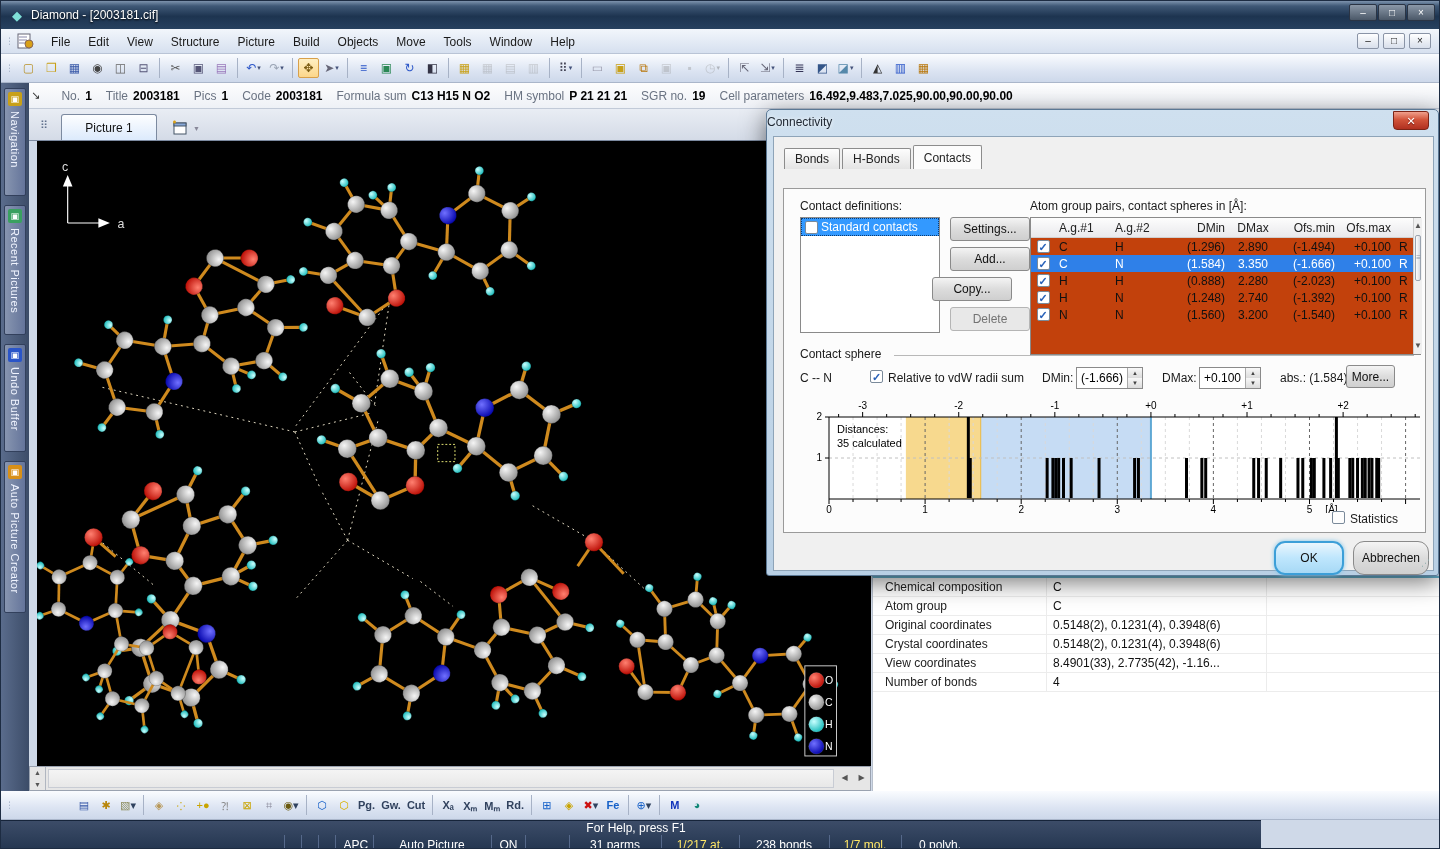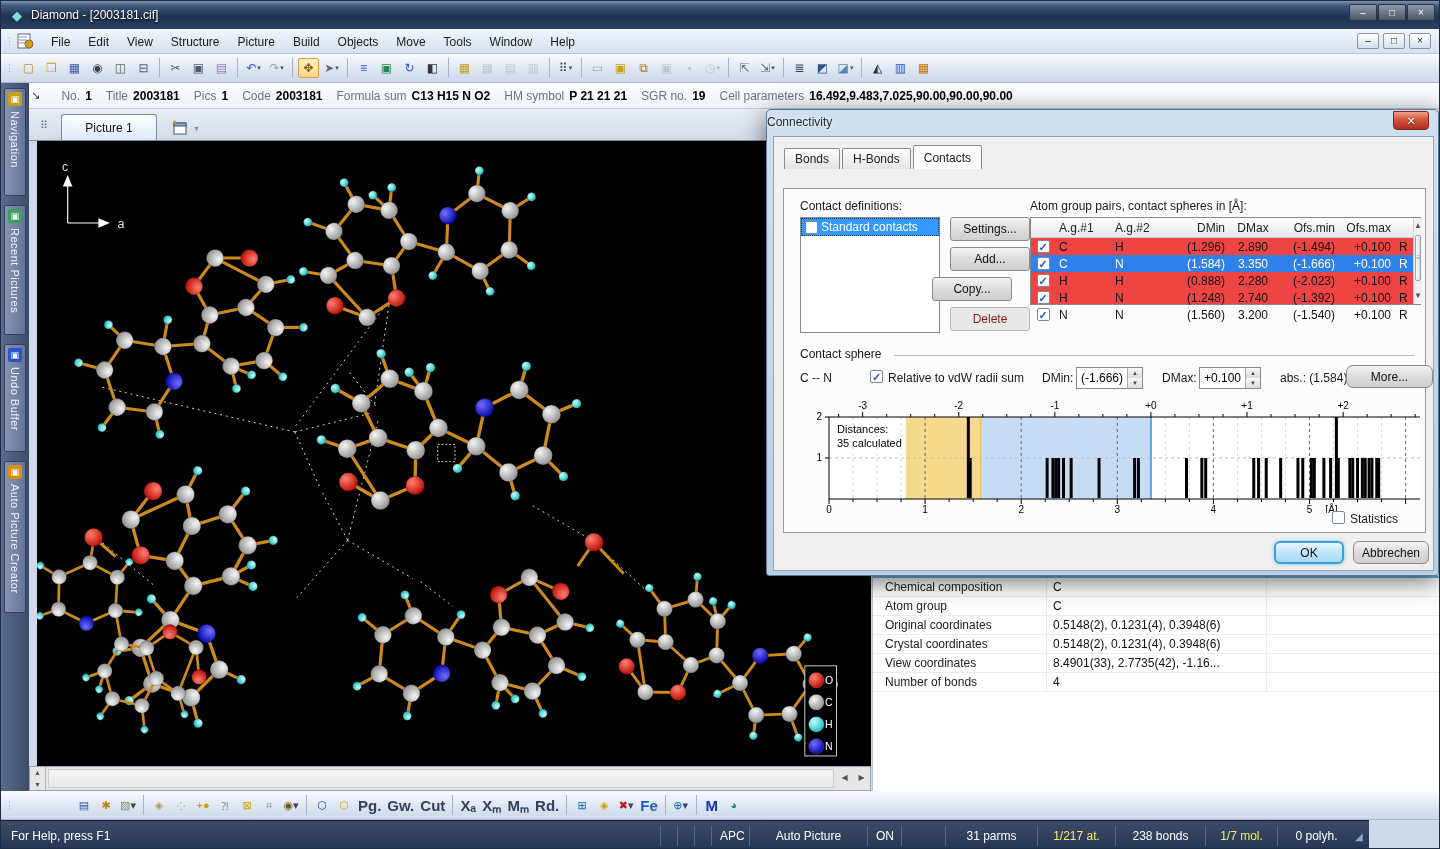--- a/index.html
+++ b/index.html
@@ -54,65 +54,65 @@
   .cs-lr{width:34px;display:flex;}
   .cs-lr div{flex:1;font-size:8px;color:#555;text-align:center;line-height:21px;}
   
   #rpanel{left:871px;top:575px;width:569px;height:215px;background:#fff;border-left:1px solid #b8c0cc;border-top:2px solid #69b5d2;font-size:12px;overflow:hidden;}
   .prow{display:flex;height:19px;line-height:19px;border-bottom:1px solid #ececec;}
   .prow .pk{width:174px;padding-left:12px;color:#222;border-right:1px solid #ececec;}
   .prow .pv{width:220px;padding-left:6px;color:#111;border-right:1px solid #ececec;white-space:nowrap;overflow:hidden;}
   
   #btoolbar{left:0;top:790px;width:1440px;height:29px;}
   .bti{min-width:20px;height:20px;padding:0 2px;margin:0 1px;display:flex;align-items:center;justify-content:center;font-size:11px;color:#30425f;border-radius:2px;}
-  .bti.txt{font-weight:bold;font-size:15px;color:#31425e;text-align:right;}
-  
-  #statusbar{left:0;top:819px;width:1368px;height:30px;background:linear-gradient(180deg,#3c4c68,#243650);display:flex;align-items:center;color:#fff;font-size:12px;border-top:1px solid #16243a;}
+  .bti.txt{font-weight:bold;font-size:11px;color:#31425e;text-align:right;}
+  
+  #statusbar{left:0;top:819px;width:1260px;height:30px;background:linear-gradient(180deg,#3c4c68,#243650);display:flex;align-items:center;color:#fff;font-size:12px;border-top:1px solid #16243a;flex-direction:column;}
   #statushelp{flex:1;padding-left:10px;}
   .sseg{border-left:1px solid #55688a;height:20px;line-height:20px;padding:0 8px;white-space:nowrap;text-align:center;}
   .sgrip{width:14px;height:20px;color:#8fa2c0;font-size:10px;line-height:22px;}
   
   #dialog{left:765px;top:108px;width:673px;height:467px;background:linear-gradient(180deg,#cfe0ef,#b8cfe4);border:1px solid #5b7894;border-radius:5px 5px 3px 3px;box-shadow:0 6px 24px rgba(0,0,0,.55);}
   #dlg-title{height:24px;display:flex;align-items:center;font-size:12px;color:#1d2530;text-shadow:0 0 4px #fff;}
   #dlg-close{position:absolute;right:9px;top:1px;width:36px;height:19px;background:linear-gradient(180deg,#f0a08c,#d2543a 45%,#b03020);border:1px solid #7c2416;border-radius:0 3px 4px 4px;color:#fff;font-size:11px;text-align:center;line-height:18px;text-shadow:0 1px 1px #701008;}
   #dlg-body{position:absolute;left:6px;top:26px;width:661px;height:435px;background:#f0f0f0;border:1px solid #8ea4b8;}
   .dtab{height:21px;padding:0 10px;font-size:12px;display:flex;align-items:center;background:linear-gradient(180deg,#fdfdfd,#e4e4e4);border:1px solid #8c8c8c;border-bottom:none;border-radius:2px 2px 0 0;margin-right:2px;color:#222;}
   .dtab.active{height:24px;background:#fcfcfc;position:relative;z-index:2;}
   #tabpage{position:absolute;left:9px;top:51px;width:643px;height:345px;background:#fcfcfc;border:1px solid #9a9a9a;}
   .dlabel{font-size:12px;color:#1a1a1a;}
   #deflist{position:absolute;left:16px;top:28px;width:140px;height:116px;background:#fff;border:1px solid #8a8a8a;}
   .defitem{display:flex;align-items:center;height:18px;background:#3399ff;border:1px dotted #0a3b73;}
   .defitem .cbx{margin:0 3px;}
   .defitem span{color:#fff;font-size:12px;}
   .cbx{width:13px;height:13px;background:#fff;border:1px solid #7a8a9a;border-radius:2px;color:#2a62b8;font-size:11px;line-height:12px;text-align:center;font-weight:bold;}
   .dbtn{position:absolute;width:80px;height:24px;background:linear-gradient(180deg,#f4f4f4,#dcdcdc 50%,#cfcfcf);border:1px solid #8a8a8a;border-radius:3px;font-size:12px;color:#111;display:flex;align-items:center;justify-content:center;}
-  .dbtn.dis{color:#7f1d1d;border-color:#b5b5b5;background:#e8e8e8;}
-  
-  #ctable{position:absolute;left:246px;top:28px;width:391px;height:88px;background:#ef4444;border:1px solid #8a8a8a;display:flex;}
+  .dbtn.dis{color:#737373;border-color:#b5b5b5;background:#e8e8e8;}
+  
+  #ctable{position:absolute;left:246px;top:28px;width:391px;height:138px;background:#c2410c;border:1px solid #8a8a8a;display:flex;}
   #ctable .tmain{flex:1;}
   .trow{display:flex;height:17px;align-items:center;font-size:12px;color:#111;}
   .trow.head{height:20px;background:linear-gradient(180deg,#fdfdfd,#e9e9ec);border-bottom:1px solid #cfcfcf;color:#222;}
   .trow.sel{background:#2f80e8;color:#fff;}
   .tc{padding:0 4px;overflow:hidden;white-space:nowrap;}
   .c0{width:24px;display:flex;justify-content:center;}
   .c1{width:56px;} .c2{width:56px;}
   .c3{width:62px;text-align:right;} .c4{width:48px;text-align:center;}
   .c5{width:62px;text-align:right;} .c6{width:56px;text-align:right;}
   .c7{width:18px;}
   .vsb{width:17px;background:#f0f0f0;border-left:1px solid #cfcfcf;display:flex;flex-direction:column;}
   .vsb .a{height:16px;font-size:8px;color:#555;text-align:center;line-height:16px;}
   .vsb .th{height:46px;margin:1px;background:linear-gradient(90deg,#fdfdfd,#d8dde4);border:1px solid #9aa4b0;border-radius:2px;font-size:8px;color:#8a94a2;text-align:center;line-height:44px;letter-spacing:-1px;}
   .vsb .sp{flex:1;}
   
   .spin{position:absolute;height:22px;background:#fff;border:1px solid #8a8a8a;font-size:12px;display:flex;align-items:center;}
   .spin .val{padding:0 4px;}
   .spin .arr{width:15px;height:20px;border-left:1px solid #aaa;display:flex;flex-direction:column;}
   .spin .arr div{flex:1;font-size:6px;text-align:center;color:#444;background:linear-gradient(180deg,#f8f8f8,#dcdcdc);line-height:10px;}
   
-  .okbtn{position:absolute;width:70px;height:23px;border-radius:6px;font-size:12px;display:flex;align-items:center;justify-content:center;color:#111;}
+  .okbtn{position:absolute;width:70px;height:34px;border-radius:11px;font-size:12px;display:flex;align-items:center;justify-content:center;color:#111;}
   #ok{background:linear-gradient(180deg,#eaf6fd,#bee6fd 50%,#a7d9f5);border:2px solid #3c9fd8;box-shadow:0 0 4px #7cc5ea;}
   #cancel{background:linear-gradient(180deg,#f4f4f4,#dcdcdc 50%,#cfcfcf);border:1px solid #8a8a8a;width:76px;}
   .resize-grip{position:absolute;right:3px;bottom:2px;color:#8aa;font-size:9px;}
 </style>
 </head>
 <body>
 
 <div id="app">
 
   <div id="titlebar" class="abs">
@@ -1049,21 +1049,21 @@
         </div>
         <span class="dlabel abs" style="left:378px;top:182px;">DMax:</span>
         <div class="spin" style="left:415px;top:178px;">
           <span class="val">+0.100</span>
           <span class="arr">
               <div>▲</div>
               <div>▼</div>
             </span>
         </div>
         <span class="dlabel abs" style="left:496px;top:182px;">abs.: (1.584) .. 3.350</span>
-        <div class="dbtn" style="left:562px;top:176px;width:87px;height:23px;border-radius:7px;">More...</div>
+        <div class="dbtn" style="left:562px;top:176px;width:49px;height:23px;">More...</div>
 
         <svg id="hist" class="abs" style="left:0px;top:206px;" width="643" height="118">
             <rect x="45" y="22" width="591" height="82" fill="#ffffff" stroke="none"></rect>
             <rect x="121.8780487804878" y="22" width="75.34048780487805" height="82" fill="#f7d98e"></rect>
             <line x1="197.21853658536585" y1="22" x2="197.21853658536585" y2="104" stroke="#e8b94a" stroke-width="2"></line>
             <rect x="197.21853658536585" y="22" width="169.70829268292684" height="82" fill="#c6dcf4"></rect>
             <line x1="366.9268292682927" y1="22" x2="366.9268292682927" y2="104" stroke="#5fa8d4" stroke-width="2"></line>
             <line x1="69.02439024390245" y1="22" x2="69.02439024390245" y2="104" stroke="#d9d9d9" stroke-width="1" stroke-dasharray="3,3"></line>
             <line x1="93.04878048780488" y1="22" x2="93.04878048780488" y2="104" stroke="#d9d9d9" stroke-width="1" stroke-dasharray="3,3"></line>
             <line x1="117.07317073170731" y1="22" x2="117.07317073170731" y2="104" stroke="#d9d9d9" stroke-width="1" stroke-dasharray="3,3"></line>

